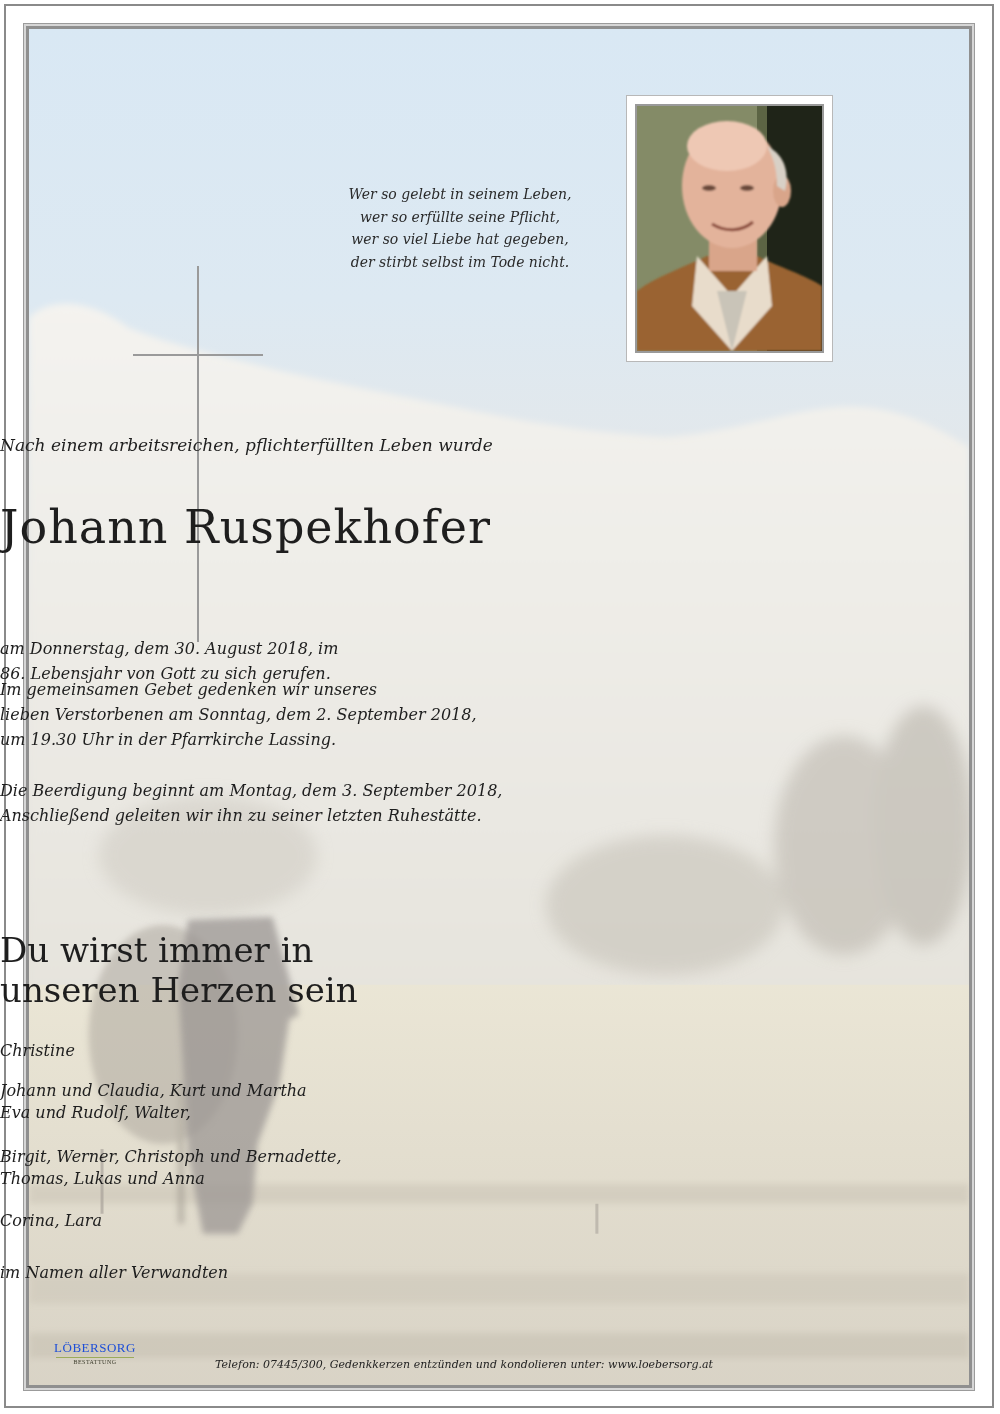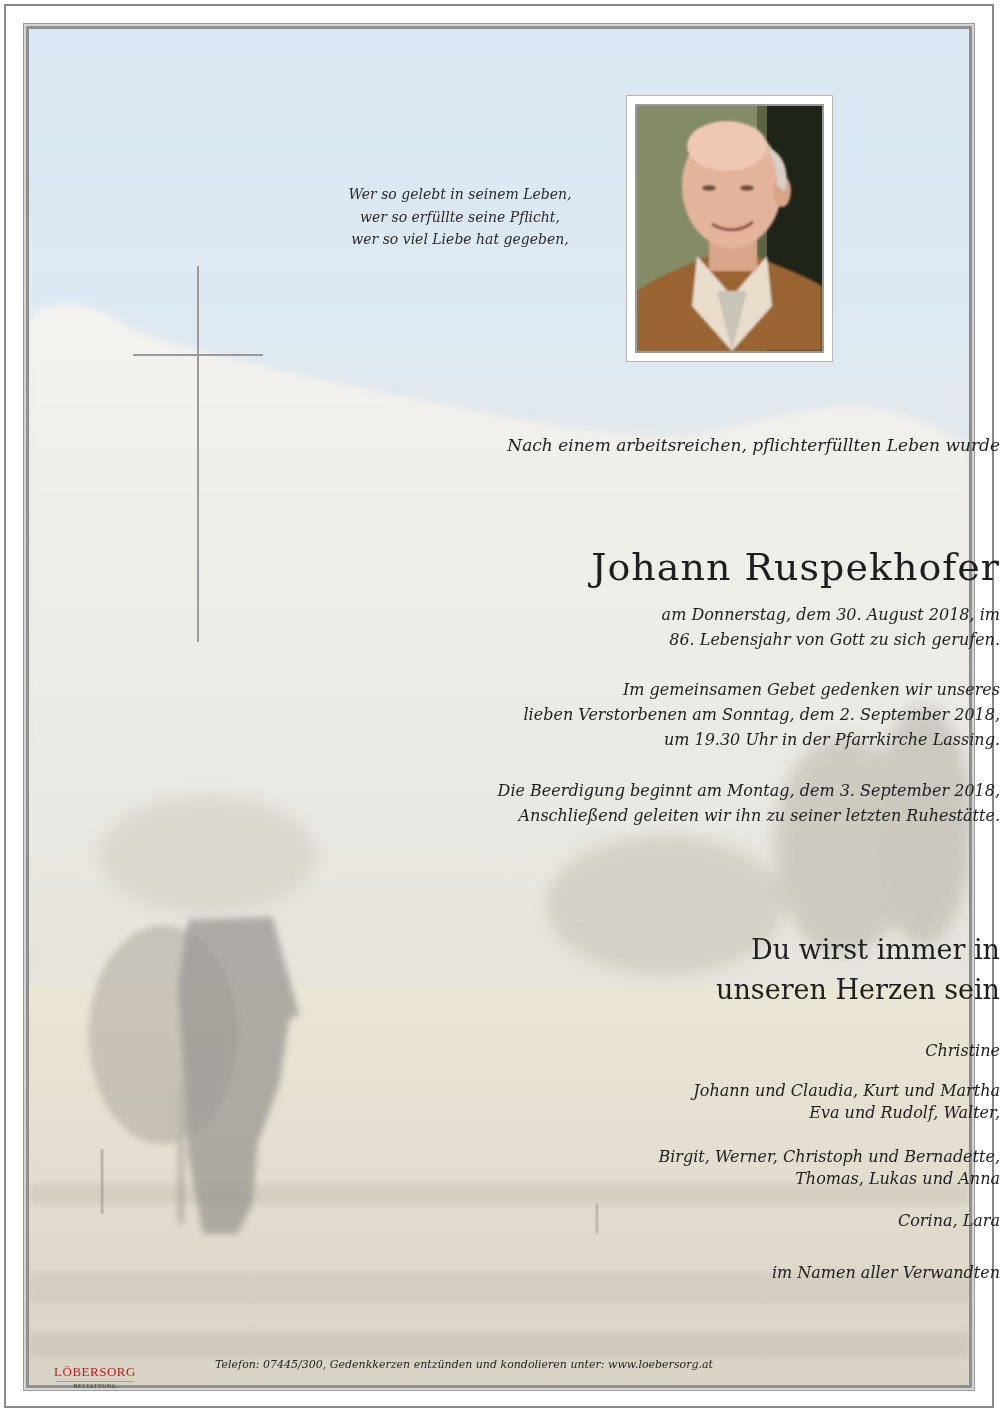--- a/index.html
+++ b/index.html
@@ -28,41 +28,41 @@
     .photo-frame {
       position: absolute; left: 626px; top: 95px; width: 207px; height: 267px;
       background: #ffffff; border: 1px solid #b8b8b8; box-sizing: border-box;
     }
     .photo {
       position: absolute; left: 8px; top: 8px; width: 189px; height: 249px;
       border: 2px solid #9a9a9a; box-sizing: border-box; overflow: hidden;
       background: linear-gradient(90deg, #7a8460 0%, #9aa078 30%, #3a3a28 70%, #1e2218 100%);
     }
     .text-block {
-      position: absolute; left: 0; width: 1000px; text-align: right; color: #1e1e1e; font-style: italic;
+      position: absolute; left: 0; width: 1000px; text-align: left; color: #1e1e1e; font-style: italic;
     }
     .intro { top: 435px; font-size: 17px; }
-    .name { top: 500px; font-size: 38px; letter-spacing: 1px; font-style: normal; font-family: "DejaVu Serif", serif; margin-top: 45px; }
+    .name { top: 500px; font-size: 46px; letter-spacing: 1px; font-style: normal; font-family: "DejaVu Serif", serif; }
     .para { font-size: 16px; line-height: 25px; }
-    .p1 { top: 602px; }
+    .p1 { top: 636px; }
     .p2 { top: 677px; }
     .p3 { top: 778px; }
-    .motto { top: 930px; font-size: 27px; line-height: 40px; font-style: normal; }
+    .motto { top: 930px; font-size: 34px; line-height: 40px; font-style: normal; }
     .family { font-size: 16px; line-height: 22px; }
     .f1 { top: 1040px; }
     .f2 { top: 1080px; }
     .f3 { top: 1146px; }
     .f4 { top: 1210px; }
     .f5 { top: 1262px; }
     .footer {
       position: absolute; left: 0; width: 808px; top: 1358px; text-align: center;
       font-size: 11px; color: #222; font-style: italic; padding-left: 120px; box-sizing: border-box;
     }
     .logo { position: absolute; left: 50px; top: 1340px; width: 90px; text-align: center; }
-    .logo-name { font-size: 13px; color: #b91c1c; letter-spacing: 0.5px; font-family: "Liberation Serif", serif; margin-top: 24px; }
+    .logo-name { font-size: 13px; color: #1d4ed8; letter-spacing: 0.5px; font-family: "Liberation Serif", serif; }
     .logo-line { height: 1px; background: #9cab5a; margin: 1px 6px; }
     .logo-sub { font-size: 6px; color: #3a3a2a; letter-spacing: 0.5px; font-family: "Liberation Serif", serif; }
   </style>
 </head>
 <body>
 
 <div class="outer-frame"></div>
 
 <div class="card">
   <svg class="bg-layer" viewBox="0 0 946 1362" preserveAspectRatio="none">
@@ -113,20 +113,21 @@
   </svg>
 </div>
 
 <div class="cross-v"></div>
 <div class="cross-h"></div>
 
 <div class="verse">
   <div>Wer so gelebt in seinem Leben,</div>
   <div>wer so erfüllte seine Pflicht,</div>
   <div>wer so viel Liebe hat gegeben,</div>
+  <div>der stirbt selbst im Tode nicht.</div>
 </div>
 
 <div class="photo-frame">
   <div class="photo">
     <svg width="185" height="245" viewBox="0 0 185 245">
       <defs>
         <filter id="pb">
             <feGaussianBlur stdDeviation="1.2"></feGaussianBlur>
           </filter>
       </defs>

